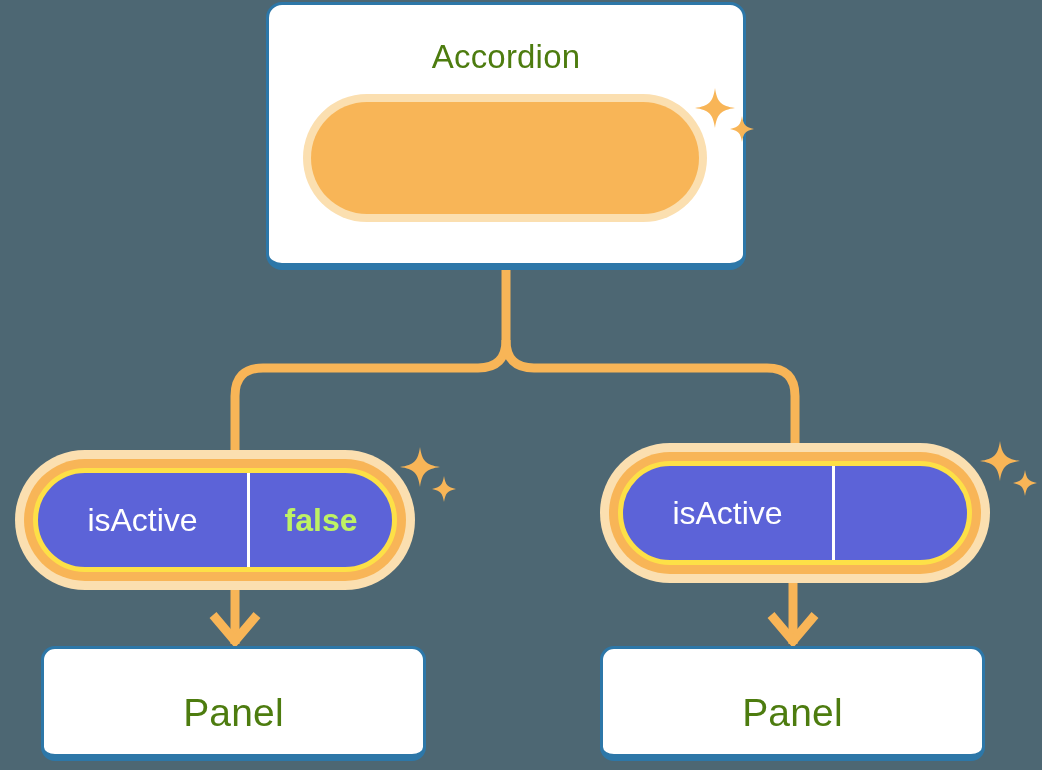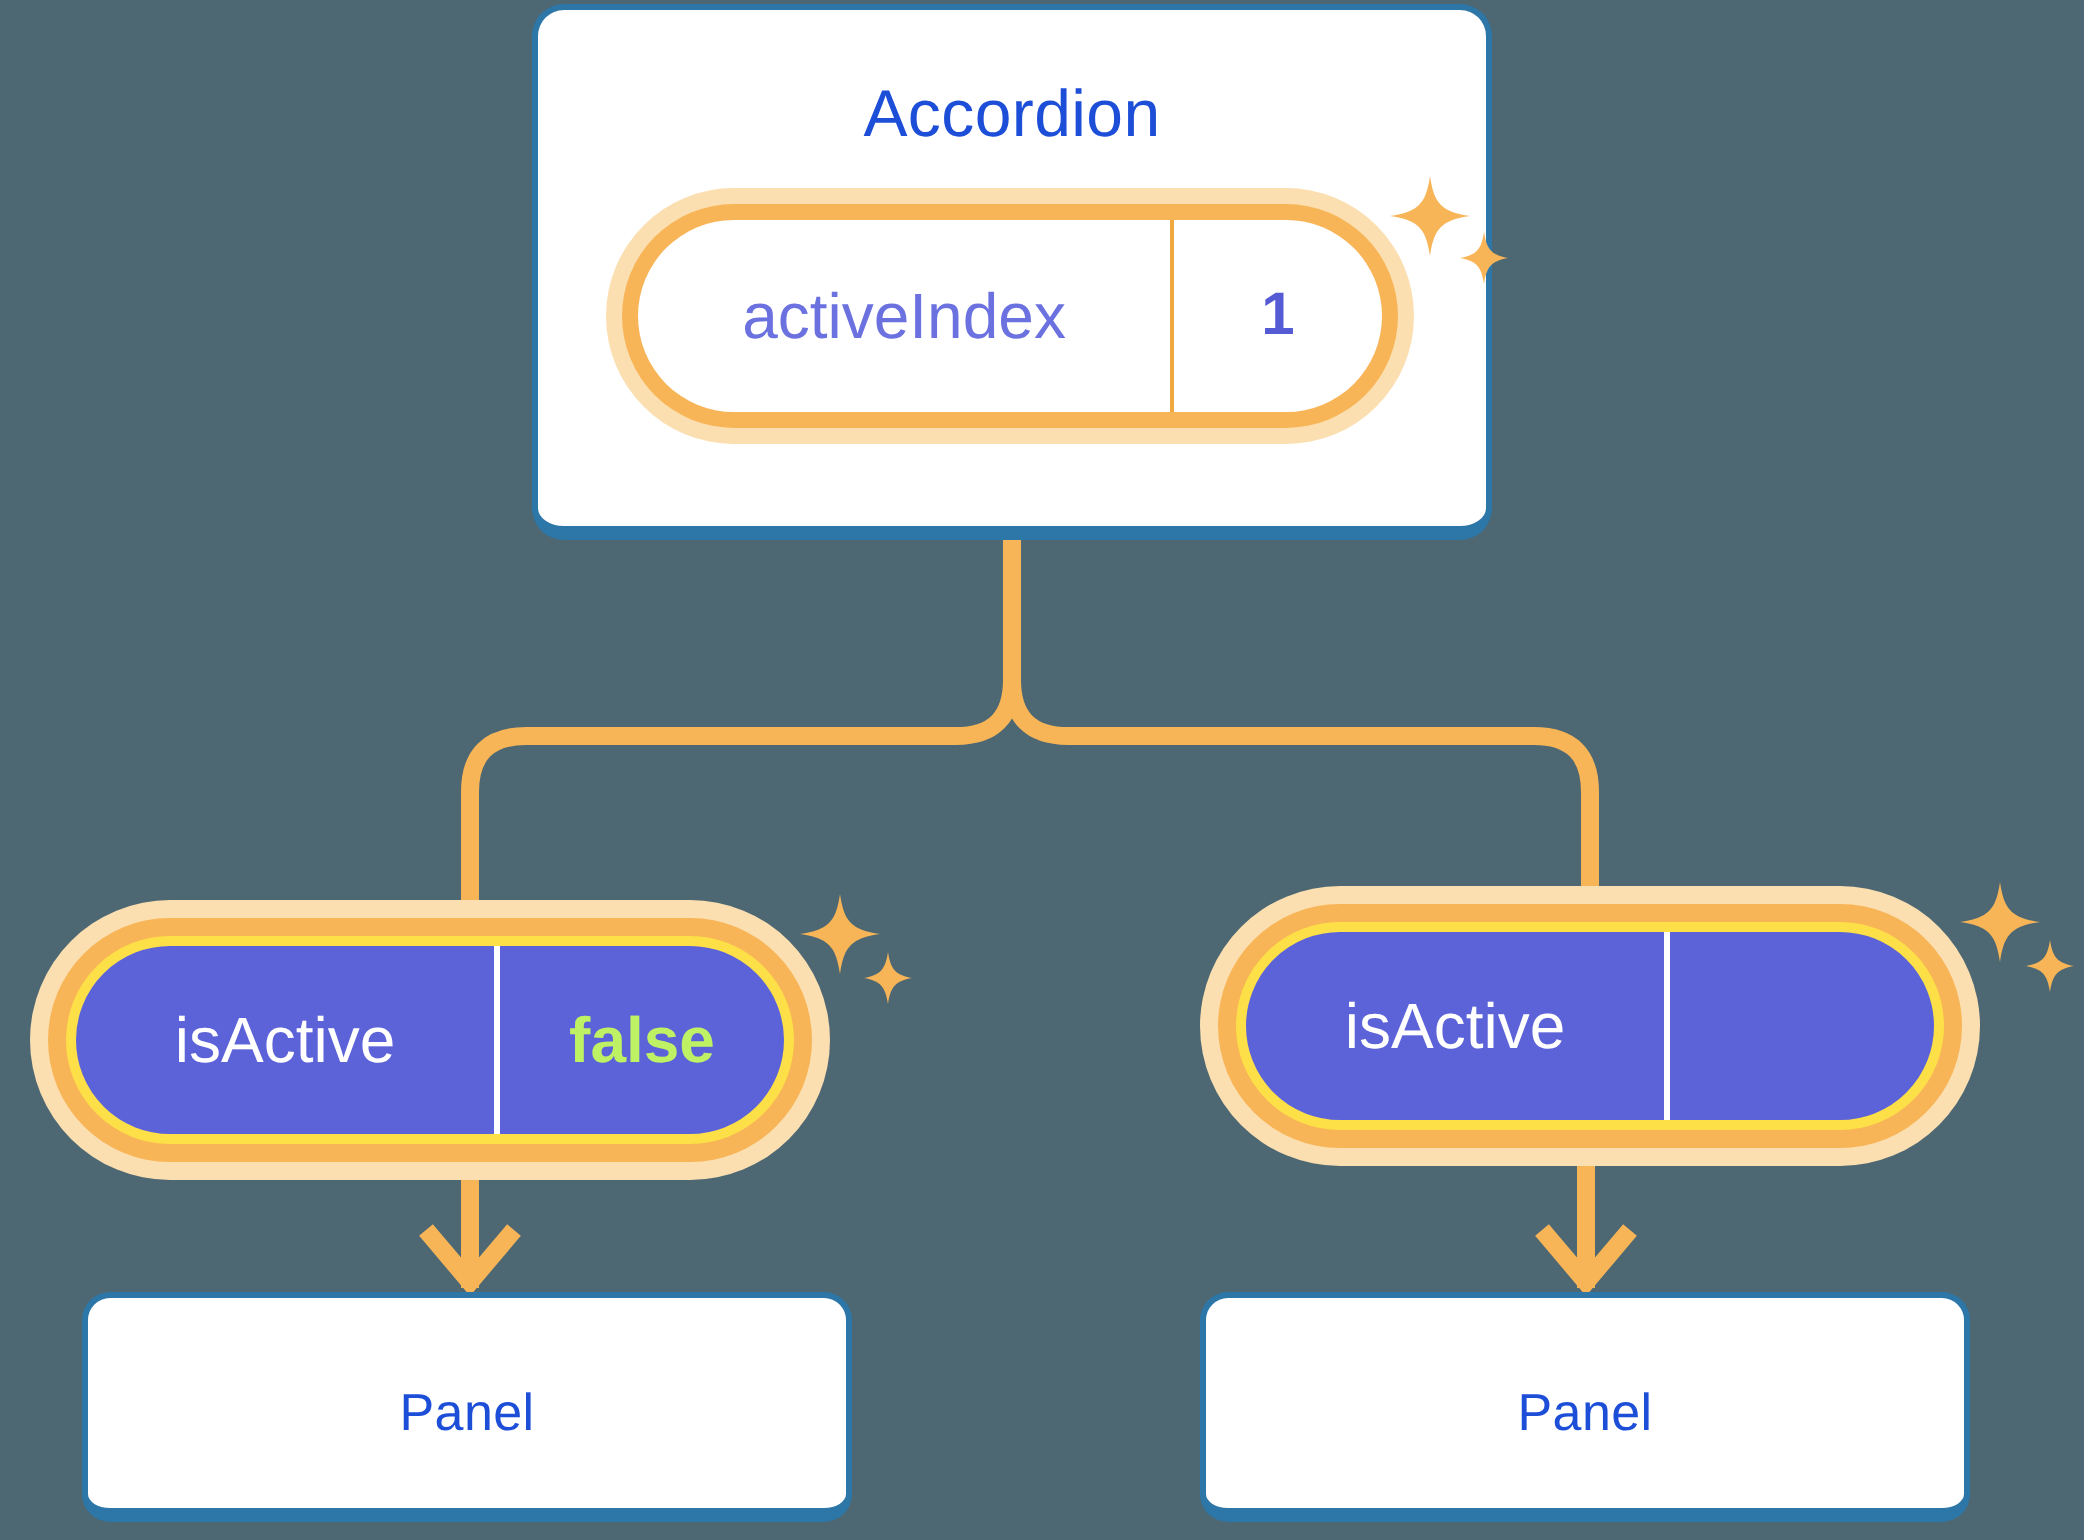--- a/index.html
+++ b/index.html
@@ -42,42 +42,42 @@
     left: 266px;
     top: 2px;
     width: 480px;
     height: 268px;
   }
   .card-title {
     position: absolute;
     left: 0;
     right: 0;
     text-align: center;
-    color: #1d4ed8;
+    color: #4d7c0f;
     font-size: 33px;
     letter-spacing: .2px;
   }
   #accordion-card .card-title { top: 33px; }
 
   
   .panel-card {
     position: absolute;
     width: 385px;
     height: 115px;
     background: #ffffff;
     border: 3px solid #2d77a8;
     border-bottom-width: 7px;
     border-radius: 14px;
     box-sizing: border-box;
   }
   #panel-left  { left: 41px;  top: 646px; }
   #panel-right { left: 600px; top: 646px; }
   .panel-card .card-title {
     top: 42px;
-    font-size: 26px;
+    font-size: 39px;
   }
   
   .pill-glow {
     position: absolute;
     border-radius: 999px;
     background: #fbdfb0;
   }
   
   .pill-ring {
     position: absolute;
@@ -178,24 +178,20 @@
     <path d="M 793 581 L 793 644" fill="none" stroke="#f8b557" stroke-width="9"></path>
     <path d="M 771 615 L 793 641 L 815 615" fill="none" stroke="#f8b557" stroke-width="9" stroke-linecap="butt" stroke-linejoin="miter"></path>
   </svg>
 
   <div class="card" id="accordion-card">
     <div class="card-title">Accordion</div>
   </div>
 
   <div class="pill-glow" id="pill-active-index-glow"></div>
   <div class="pill-ring" id="pill-active-index-ring"></div>
-  <div class="pill-body" id="pill-active-index-body">
-    <span class="pill-key">activeIndex</span>
-    <span class="pill-val">1</span>
-  </div>
 
   <svg class="sparkle" style="left:690px; top:84px;" width="70" height="70" viewBox="0 0 70 70">
     <path d="M25 4 C27 18 31 22 45 24 C31 26 27 30 25 44 C23 30 19 26 5 24 C19 22 23 18 25 4 Z" fill="#f8b557"></path>
     <path d="M52 32 C53.4 41 55.8 43.4 64 45 C55.8 46.6 53.4 49 52 58 C50.6 49 48.2 46.6 40 45 C48.2 43.4 50.6 41 52 32 Z" fill="#f8b557"></path>
   </svg>
 
   <div class="pill-glow purple-glow" id="pill-left-glow"></div>
   <div class="pill-ring purple-ring" id="pill-left-ring"></div>
   <div class="pill-body purple-body" id="pill-left-body">
     <span class="pill-key">isActive</span>

